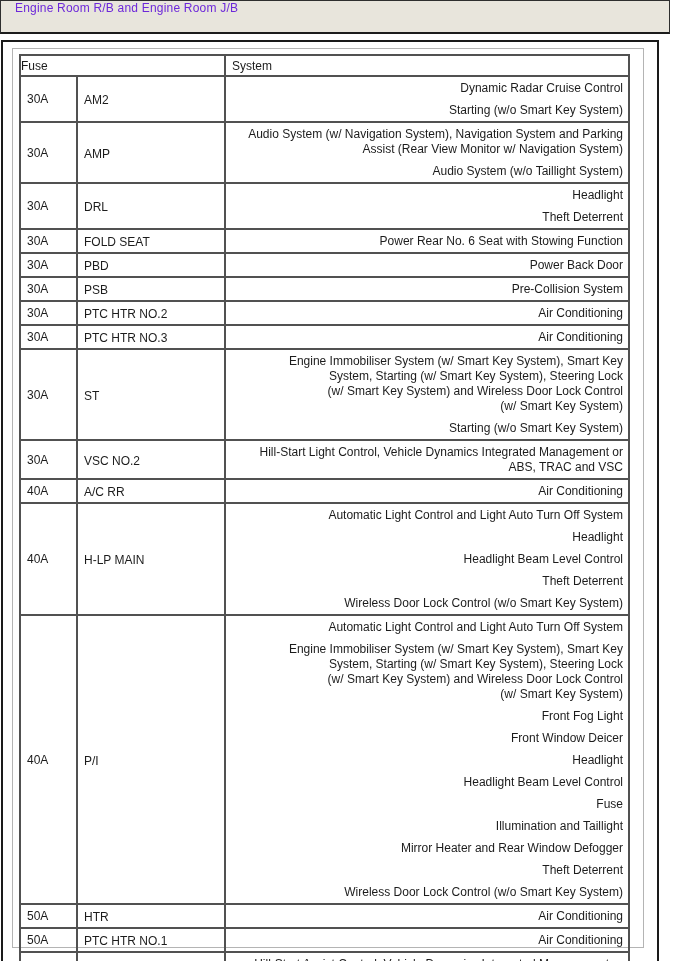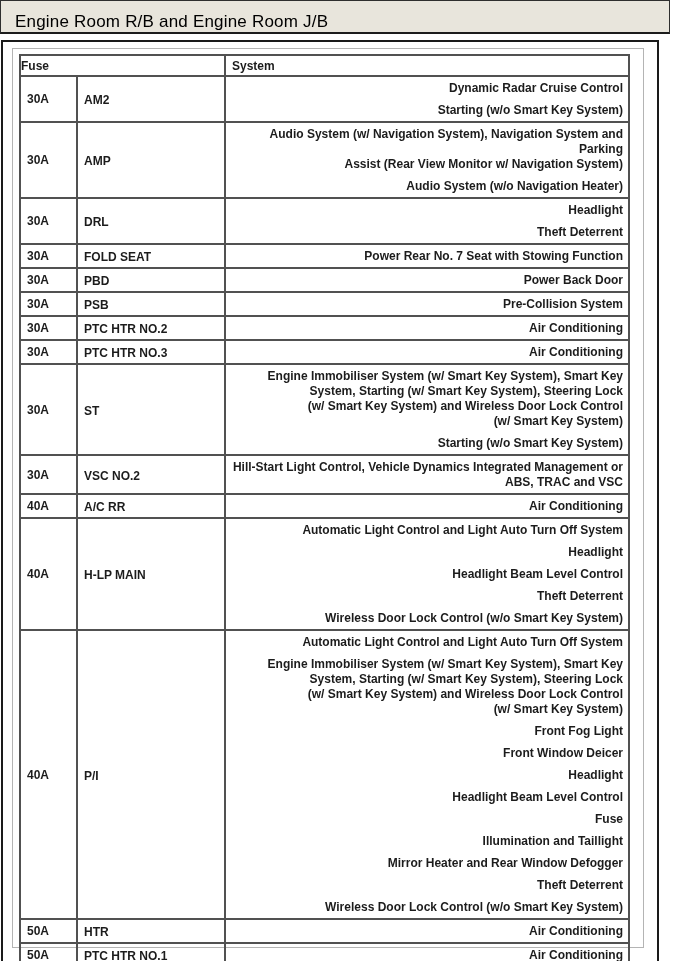--- a/index.html
+++ b/index.html
@@ -20,25 +20,25 @@
   .titlebar {
     position: absolute;
     left: 0;
     top: 0;
     width: 654px;
     height: 31px;
     background: #e8e5dc;
     border: 1px solid #2e2e2e;
     border-bottom: 2px solid #1c1c1c;
     display: flex;
-    align-items: flex-end;
+    align-items: flex-start;
     padding-left: 14px;
-    font-size: 17px;
+    font-size: 12px;
     letter-spacing: 0.2px;
-    color: #000000;
+    color: #6d28d9;
   }
   
   .content-box {
     position: absolute;
     left: 1px;
     top: 40px;
     width: 654px;
     height: 960px;
     border: 2px solid #1a1a1a;
     background: #ffffff;
@@ -59,21 +59,21 @@
     margin: 5px 0 0 6px;
     width: 609px;
     font-size: 12px;
   }
   table.fuse-table col.c-amp  { width: 57px; }
   table.fuse-table col.c-name { width: 148px; }
   table.fuse-table col.c-sys  { width: 404px; }
   table.fuse-table th,
   table.fuse-table td {
     border: 2px solid #515151;
-    font-weight: bold;
+    font-weight: normal;
     text-align: left;
     vertical-align: middle;
   }
   th.h-fuse {
     text-align: center;
     height: 19px;
     padding: 0;
   }
   th.h-system {
     padding: 0 0 0 6px;
@@ -129,36 +129,36 @@
                 <div class="sys-item">Dynamic Radar Cruise Control</div>
                 <div class="sys-item">Starting (w/o Smart Key System)</div>
               </td>
             </tr>
             <tr>
               <td class="amp">30A</td>
               <td class="name">AMP</td>
               <td class="sys">
                 <div class="sys-item">Audio System (w/ Navigation System), Navigation System and Parking
 Assist (Rear View Monitor w/ Navigation System)</div>
-                <div class="sys-item">Audio System (w/o Navigation Heater)</div>
+                <div class="sys-item">Audio System (w/o Taillight System)</div>
               </td>
             </tr>
             <tr>
               <td class="amp">30A</td>
               <td class="name">DRL</td>
               <td class="sys">
                 <div class="sys-item">Headlight</div>
                 <div class="sys-item">Theft Deterrent</div>
               </td>
             </tr>
             <tr>
               <td class="amp">30A</td>
               <td class="name">FOLD SEAT</td>
               <td class="sys">
-                <div class="sys-item">Power Rear No. 7 Seat with Stowing Function</div>
+                <div class="sys-item">Power Rear No. 6 Seat with Stowing Function</div>
               </td>
             </tr>
             <tr>
               <td class="amp">30A</td>
               <td class="name">PBD</td>
               <td class="sys">
                 <div class="sys-item">Power Back Door</div>
               </td>
             </tr>
             <tr>

